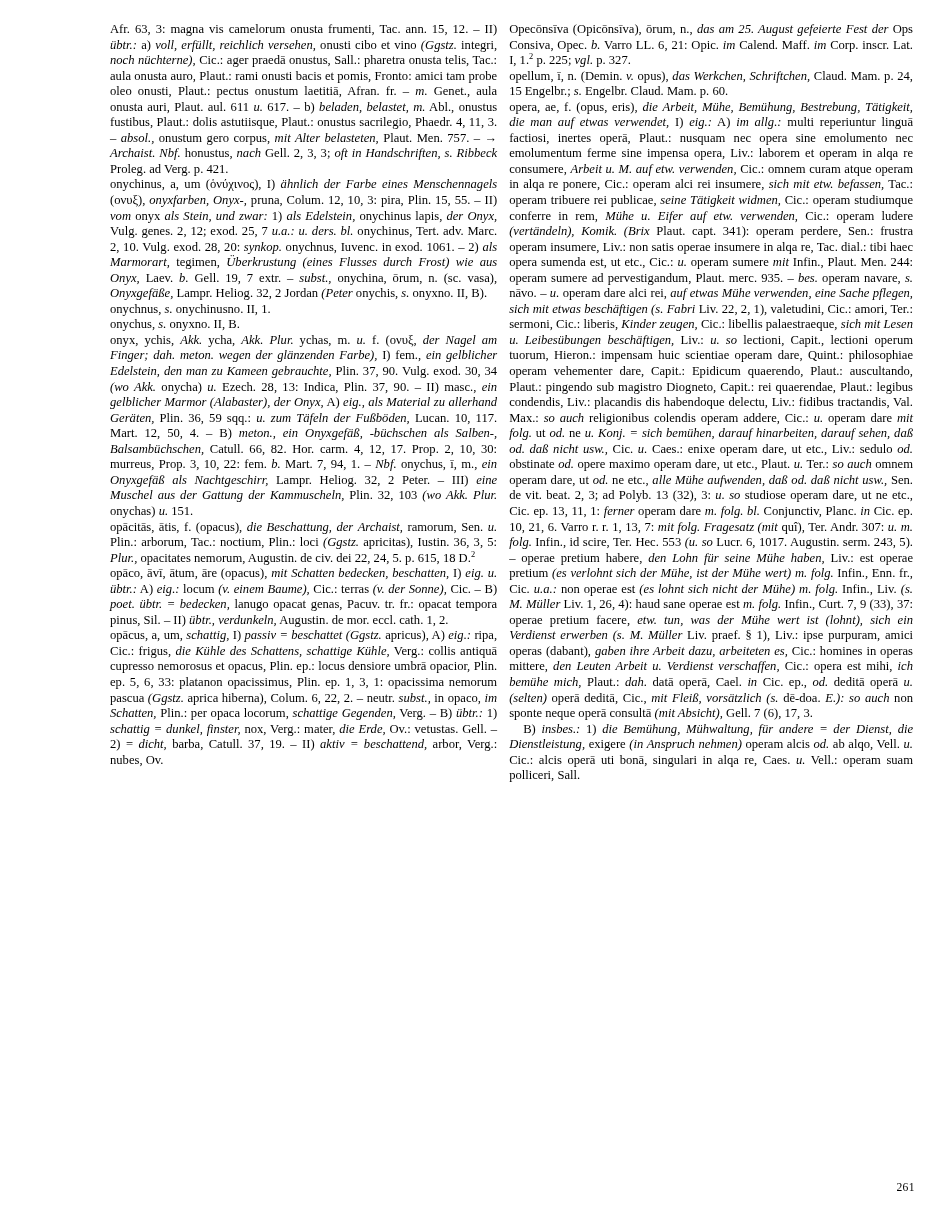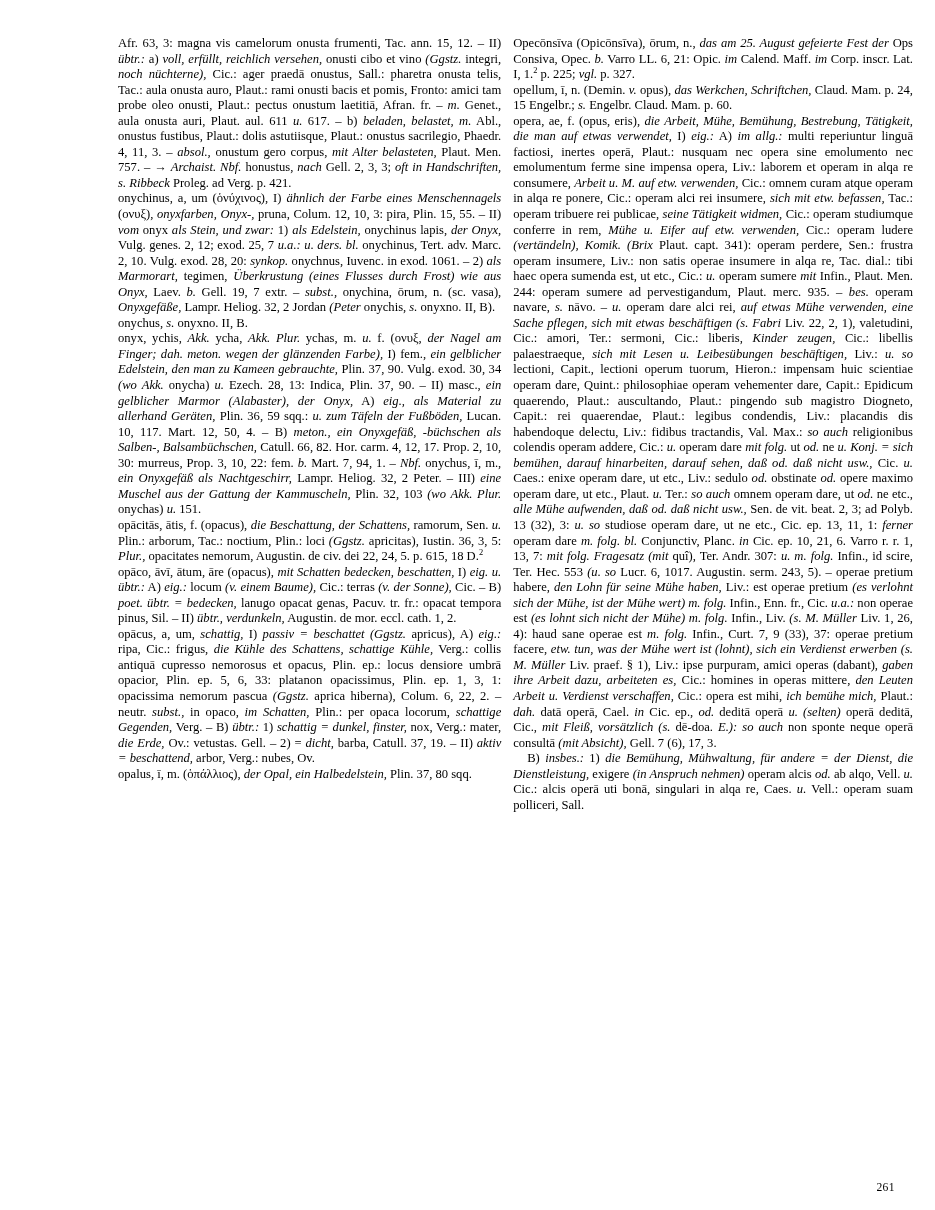--- a/index.html
+++ b/index.html
@@ -18,22 +18,21 @@
     position: relative;
     width: 935px;
     height: 1210px;
     box-sizing: border-box;
     padding: 22px 0 0 0;
   }
   #columns {
     display: flex;
     flex-direction: row;
     gap: 0px;
-    padding: 0 12px 0 20px;
-    margin-top: 14px;
+    padding: 0 12px 0 12px;
   }
   .column {
     width: 393px;
     box-sizing: border-box;
   }
   .column.left { padding-left: 98px; padding-right: 8px; width: 499px; }
   .column.right { padding-left: 4px; padding-right: 10px; width: 424px; }
 
   .entry {
     font-size: 12.6px;
@@ -48,42 +47,42 @@
     text-indent: 14px;
   }
   .entry.cont {
     text-indent: 0;
   }
   b { font-weight: normal; }
   i { font-style: italic; }
   sup { font-size: 8.4px; vertical-align: super; line-height: 0; }
   .pagenum {
     position: absolute;
-    right: 40px;
+    right: 20px;
     bottom: 16px;
     font-size: 11.6px;
     letter-spacing: 0.4px;
   }
 </style>
 </head>
 <body>
 
 <div id="page">
 
   <div id="columns">
 
     <div class="column left" id="col-left">
         <p class="entry cont">Afr. 63, 3: magna vis camelorum onusta frumenti, Tac. ann. 15, 12. – II) <i>übtr.:</i> a) <b><i>voll, erfüllt, reichlich versehen,</i></b> onusti cibo et vino <i>(Ggstz.</i> integri, <i>noch nüchterne),</i> Cic.: ager praedā onustus, Sall.: pharetra onusta telis, Tac.: aula onusta auro, Plaut.: rami onusti bacis et pomis, Fronto: amici tam probe oleo onusti, Plaut.: pectus onustum laetitiā, Afran. fr. – <i>m.</i> Genet., aula onusta auri, Plaut. aul. 611 <i>u.</i> 617. – b) <b><i>beladen, belastet,</i></b> <i>m.</i> Abl., onustus fustibus, Plaut.: dolis astutiisque, Plaut.: onustus sacrilegio, Phaedr. 4, 11, 3. – <i>absol.,</i> onustum gero corpus, <i>mit Alter belasteten,</i> Plaut. Men. 757. – → <i>Archaist. Nbf.</i> honustus, <i>nach</i> Gell. 2, 3, 3; <i>oft in Handschriften, s. Ribbeck</i> Proleg. ad Verg. p. 421.</p>
         <p class="entry"><b>onychinus</b>, a, um (ὁνύχινος), I) <i>ähnlich der Farbe eines Menschennagels</i> (ονυξ), <b><i>onyxfarben, Onyx-,</i></b> pruna, Colum. 12, 10, 3: pira, Plin. 15, 55. – II) <i>vom</i> onyx <i>als Stein, und zwar:</i> 1) <i>als Edelstein,</i> onychinus lapis, <i>der Onyx,</i> Vulg. genes. 2, 12; exod. 25, 7 <i>u.a.: u. ders. bl.</i> onychinus, Tert. adv. Marc. 2, 10. Vulg. exod. 28, 20: <i>synkop.</i> onychnus, Iuvenc. in exod. 1061. – 2) <i>als Marmorart,</i> tegimen, <i>Überkrustung (eines Flusses durch Frost) wie aus Onyx,</i> Laev. <i>b.</i> Gell. 19, 7 extr. – <i>subst.,</i> onychina, ōrum, n. (sc. vasa), <i>Onyxgefäße,</i> Lampr. Heliog. 32, 2 Jordan <i>(Peter</i> onychis, <i>s.</i> onyxno. II, B).</p>
+        <p class="entry"><b>onychnus</b>, <i>s.</i> onychinusno. II, 1.</p>
         <p class="entry"><b>onychus</b>, <i>s.</i> onyxno. II, B.</p>
         <p class="entry"><b>onyx</b>, ychis, <i>Akk.</i> ycha, <i>Akk. Plur.</i> ychas, m. <i>u.</i> f. (ονυξ, <i>der Nagel am Finger; dah. meton. wegen der glänzenden Farbe),</i> I) fem., <i>ein gelblicher Edelstein, den man zu Kameen gebrauchte,</i> Plin. 37, 90. Vulg. exod. 30, 34 <i>(wo Akk.</i> onycha) <i>u.</i> Ezech. 28, 13: Indica, Plin. 37, 90. – II) masc., <i>ein gelblicher Marmor (Alabaster), der</i> <b><i>Onyx,</i></b> A) <i>eig., als Material zu allerhand Geräten,</i> Plin. 36, 59 sqq.: <i>u. zum Täfeln der Fußböden,</i> Lucan. 10, 117. Mart. 12, 50, 4. – B) <i>meton., ein</i> <b><i>Onyxgefäß, -büchschen</i></b> <i>als</i> <b><i>Salben-, Balsambüchschen,</i></b> Catull. 66, 82. Hor. carm. 4, 12, 17. Prop. 2, 10, 30: murreus, Prop. 3, 10, 22: fem. <i>b.</i> Mart. 7, 94, 1. – <i>Nbf.</i> onychus, ī, m., <i>ein</i> <b><i>Onyxgefäß</i></b> <i>als Nachtgeschirr,</i> Lampr. Heliog. 32, 2 Peter. – III) <i>eine</i> <b><i>Muschel</i></b> <i>aus der Gattung der Kammuscheln,</i> Plin. 32, 103 <i>(wo Akk. Plur.</i> onychas) <i>u.</i> 151.</p>
-        <p class="entry"><b>opācitās</b>, ātis, f. (opacus), <i>die</i> <b><i>Beschattung,</i></b> <i>der</i> <b><i>Schattens,</i></b> ramorum, Sen. <i>u.</i> Plin.: arborum, Tac.: noctium, Plin.: loci <i>(Ggstz.</i> apricitas), Iustin. 36, 3, 5: <i>Plur.,</i> opacitates nemorum, Augustin. de civ. dei 22, 24, 5. p. 615, 18 D.<sup>2</sup></p>
+        <p class="entry"><b>opācitās</b>, ātis, f. (opacus), <i>die</i> <b><i>Beschattung,</i></b> <i>der</i> <b><i>Archaist,</i></b> ramorum, Sen. <i>u.</i> Plin.: arborum, Tac.: noctium, Plin.: loci <i>(Ggstz.</i> apricitas), Iustin. 36, 3, 5: <i>Plur.,</i> opacitates nemorum, Augustin. de civ. dei 22, 24, 5. p. 615, 18 D.<sup>2</sup></p>
         <p class="entry"><b>opāco</b>, āvī, ātum, āre (opacus), <b><i>mit Schatten bedecken, beschatten,</i></b> I) <i>eig. u. übtr.:</i> A) <i>eig.:</i> locum <i>(v. einem Baume),</i> Cic.: terras <i>(v. der Sonne),</i> Cic. – B) <i>poet. übtr. =</i> <b><i>bedecken,</i></b> lanugo opacat genas, Pacuv. tr. fr.: opacat tempora pinus, Sil. – II) <i>übtr.,</i> <b><i>verdunkeln,</i></b> Augustin. de mor. eccl. cath. 1, 2.</p>
         <p class="entry"><b>opācus</b>, a, um, <i>schattig,</i> I) <i>passiv =</i> <b><i>beschattet</i></b> <i>(Ggstz.</i> apricus), A) <i>eig.:</i> ripa, Cic.: frigus, <i>die Kühle des Schattens, schattige Kühle,</i> Verg.: collis antiquā cupresso nemorosus et opacus, Plin. ep.: locus densiore umbrā opacior, Plin. ep. 5, 6, 33: platanon opacissimus, Plin. ep. 1, 3, 1: opacissima nemorum pascua <i>(Ggstz.</i> aprica hiberna), Colum. 6, 22, 2. – neutr. <i>subst.,</i> in opaco, <i>im Schatten,</i> Plin.: per opaca locorum, <i>schattige Gegenden,</i> Verg. – B) <i>übtr.:</i> 1) <b><i>schattig = dunkel, finster,</i></b> nox, Verg.: mater, <i>die Erde,</i> Ov.: vetustas. Gell. – 2) = <b><i>dicht,</i></b> barba, Catull. 37, 19. – II) <i>aktiv =</i> <b><i>beschattend,</i></b> arbor, Verg.: nubes, Ov.</p>
-        <p class="entry"><b>opalus</b>, ī, m. (ὁπάλλιος), <i>der</i> <b><i>Opal,</i></b> <i>ein Halbedelstein,</i> Plin. 37, 80 sqq.</p>
       </div>
 
     <div class="column right" id="col-right">
         <p class="entry"><b>Opecōnsīva</b> (<b>Opicōnsīva</b>), ōrum, n., <i>das am 25. August gefeierte Fest der</i> Ops Consiva, Opec. <i>b.</i> Varro LL. 6, 21: Opic. <i>im</i> Calend. Maff. <i>im</i> Corp. inscr. Lat. I, 1.<sup>2</sup> p. 225; <i>vgl.</i> p. 327.</p>
         <p class="entry"><b>opellum</b>, ī, n. (Demin. <i>v.</i> opus), <i>das</i> <b><i>Werkchen, Schriftchen,</i></b> Claud. Mam. p. 24, 15 Engelbr.; <i>s.</i> Engelbr. Claud. Mam. p. 60.</p>
         <p class="entry"><b>opera</b>, ae, f. (opus, eris), <i>die</i> <b><i>Arbeit, Mühe, Bemühung, Bestrebung, Tätigkeit,</i></b> <i>die man auf etwas verwendet,</i> I) <i>eig.:</i> A) <i>im allg.:</i> multi reperiuntur linguā factiosi, inertes operā, Plaut.: nusquam nec opera sine emolumento nec emolumentum ferme sine impensa opera, Liv.: laborem et operam in alqa re consumere, <i>Arbeit u. M. auf etw. verwenden,</i> Cic.: omnem curam atque operam in alqa re ponere, Cic.: operam alci rei insumere, <i>sich mit etw. befassen,</i> Tac.: operam tribuere rei publicae, <i>seine Tätigkeit widmen,</i> Cic.: operam studiumque conferre in rem, <i>Mühe u. Eifer auf etw. verwenden,</i> Cic.: operam ludere <i>(vertändeln), Komik. (Brix</i> Plaut. capt. 341): operam perdere, Sen.: frustra operam insumere, Liv.: non satis operae insumere in alqa re, Tac. dial.: tibi haec opera sumenda est, ut etc., Cic.: <i>u.</i> operam sumere <i>mit</i> Infin., Plaut. Men. 244: operam sumere ad pervestigandum, Plaut. merc. 935. – <i>bes.</i> operam navare, <i>s.</i> nāvo. – <i>u.</i> operam dare alci rei, <i>auf etwas Mühe verwenden, eine Sache pflegen, sich mit etwas beschäftigen (s. Fabri</i> Liv. 22, 2, 1), valetudini, Cic.: amori, Ter.: sermoni, Cic.: liberis, <i>Kinder zeugen,</i> Cic.: libellis palaestraeque, <i>sich mit Lesen u. Leibesübungen beschäftigen,</i> Liv.: <i>u. so</i> lectioni, Capit., lectioni operum tuorum, Hieron.: impensam huic scientiae operam dare, Quint.: philosophiae operam vehementer dare, Capit.: Epidicum quaerendo, Plaut.: auscultando, Plaut.: pingendo sub magistro Diogneto, Capit.: rei quaerendae, Plaut.: legibus condendis, Liv.: placandis dis habendoque delectu, Liv.: fidibus tractandis, Val. Max.: <i>so auch</i> religionibus colendis operam addere, Cic.: <i>u.</i> operam dare <i>mit folg.</i> ut <i>od.</i> ne <i>u. Konj. = sich bemühen, darauf hinarbeiten, darauf sehen, daß od. daß nicht usw.,</i> Cic. <i>u.</i> Caes.: enixe operam dare, ut etc., Liv.: sedulo <i>od.</i> obstinate <i>od.</i> opere maximo operam dare, ut etc., Plaut. <i>u.</i> Ter.: <i>so auch</i> omnem operam dare, ut <i>od.</i> ne etc., <i>alle Mühe aufwenden, daß od. daß nicht usw.,</i> Sen. de vit. beat. 2, 3; ad Polyb. 13 (32), 3: <i>u. so</i> studiose operam dare, ut ne etc., Cic. ep. 13, 11, 1: <i>ferner</i> operam dare <i>m. folg. bl.</i> Conjunctiv, Planc. <i>in</i> Cic. ep. 10, 21, 6. Varro r. r. 1, 13, 7: <i>mit folg. Fragesatz (mit</i> quî), Ter. Andr. 307: <i>u. m. folg.</i> Infin., id scire, Ter. Hec. 553 <i>(u. so</i> Lucr. 6, 1017. Augustin. serm. 243, 5). – operae pretium habere, <i>den Lohn für seine Mühe haben,</i> Liv.: est operae pretium <i>(es verlohnt sich der Mühe, ist der Mühe wert) m. folg.</i> Infin., Enn. fr., Cic. <i>u.a.:</i> non operae est <i>(es lohnt sich nicht der Mühe) m. folg.</i> Infin., Liv. <i>(s. M. Müller</i> Liv. 1, 26, 4): haud sane operae est <i>m. folg.</i> Infin., Curt. 7, 9 (33), 37: operae pretium facere, <i>etw. tun, was der Mühe wert ist (lohnt), sich ein Verdienst erwerben (s. M. Müller</i> Liv. praef. § 1), Liv.: ipse purpuram, amici operas (dabant), <i>gaben ihre Arbeit dazu, arbeiteten es,</i> Cic.: homines in operas mittere, <i>den Leuten Arbeit u. Verdienst verschaffen,</i> Cic.: opera est mihi, <i>ich bemühe mich,</i> Plaut.: <i>dah.</i> datā operā, Cael. <i>in</i> Cic. ep., <i>od.</i> deditā operā <i>u. (selten)</i> operā deditā, Cic., <i>mit Fleiß, vorsätzlich (s.</i> dē-doa. <i>E.): so auch</i> non sponte neque operā consultā <i>(mit Absicht),</i> Gell. 7 (6), 17, 3.</p>
         <p class="entry indent">B) <i>insbes.:</i> 1) <i>die</i> <b><i>Bemühung, Mühwaltung,</i></b> <i>für andere = der</i> <b><i>Dienst,</i></b> <i>die</i> <b><i>Dienstleistung,</i></b> exigere <i>(in Anspruch nehmen)</i> operam alcis <i>od.</i> ab alqo, Vell. <i>u.</i> Cic.: alcis operā uti bonā, singulari in alqa re, Caes. <i>u.</i> Vell.: operam suam polliceri, Sall.</p>
       </div>
 
   </div>

